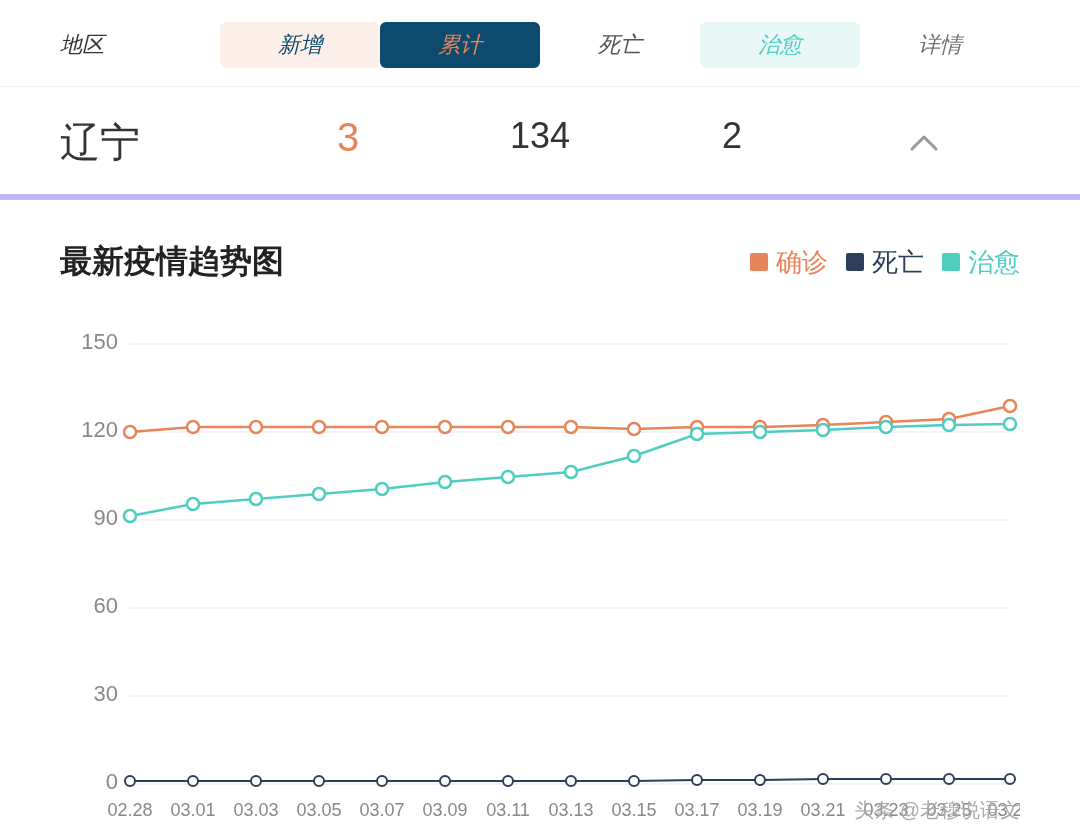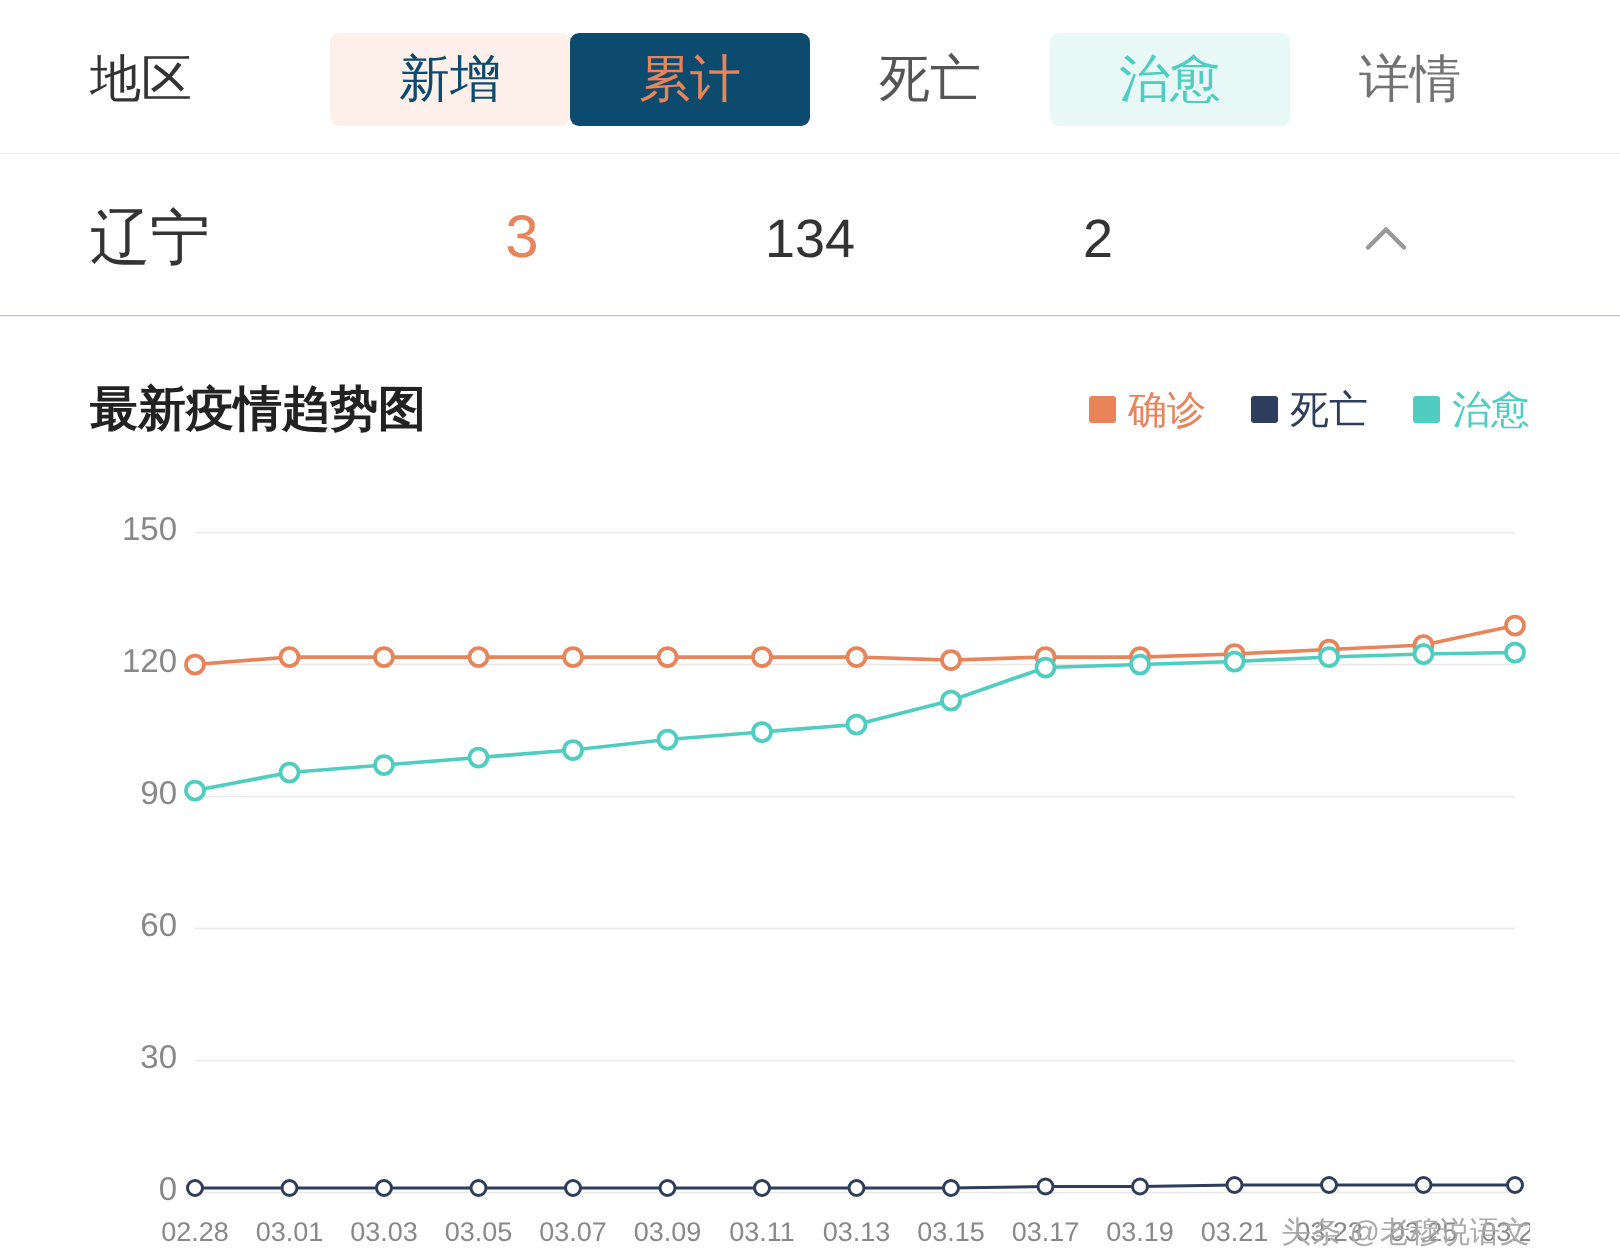--- a/index.html
+++ b/index.html
@@ -18,37 +18,37 @@
     .header-row {
       display: flex;
       align-items: center;
       padding: 22px 60px 18px 60px;
       background: #fff;
       border-bottom: 1px solid #f0f0f0;
     }
     .header-col {
       flex: 1;
       text-align: center;
-      font-size: 34px;
+      font-size: 22px;
       color: #333;
+      font-style: italic;
     }
     .header-col.region { text-align: left; }
     .header-col.xinzeng { color: #0c4a6e; background: #fdf0eb; padding: 8px 0; border-radius: 6px; }
     .header-col.leiji { color: #e8845a; background: #0c4a6e; padding: 8px 0; border-radius: 6px; }
     .header-col.siwang { color: #555; }
     .header-col.zhiyu { color: #4ecdc0; background: #e8f8f7; padding: 8px 0; border-radius: 6px; }
     .header-col.xiangqing { color: #737373; }
 
     
     .data-row {
       display: flex;
-      align-items: center;
       padding: 28px 60px 24px 60px;
       background: #fff;
-      border-bottom: 1px solid #c4b5fd;
+      border-bottom: 6px solid #c4b5fd;
     }
     .data-col {
       flex: 1;
       text-align: center;
       font-size: 36px;
       color: #333;
     }
     .data-col.region { text-align: left; font-size: 40px; font-weight: 400; }
     .data-col.xinzeng { color: #e8845a; font-size: 40px; font-weight: 500; }
     .data-col.chevron {
@@ -72,21 +72,21 @@
     }
     .chart-title {
       font-size: 32px;
       font-weight: bold;
       color: #222;
       margin-right: auto;
     }
     .legend {
       display: flex;
       align-items: center;
-      gap: 30px;
+      gap: 18px;
     }
     .legend-item {
       display: flex;
       align-items: center;
       gap: 8px;
       font-size: 26px;
     }
     .legend-dot {
       width: 18px;
       height: 18px;

